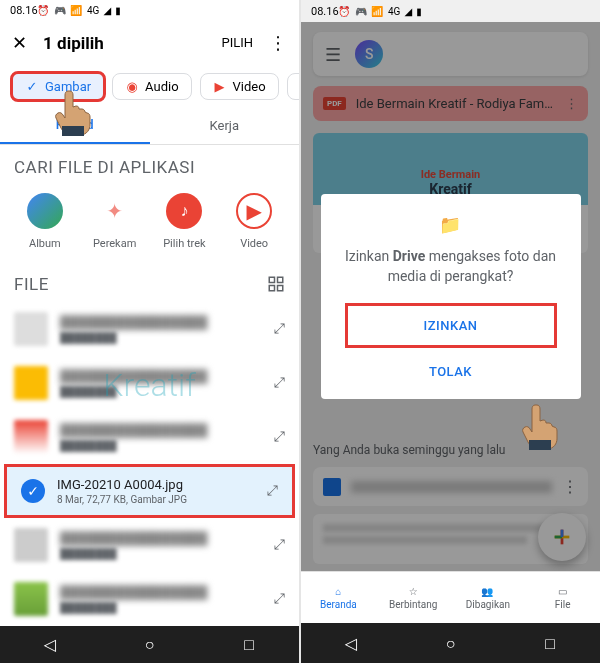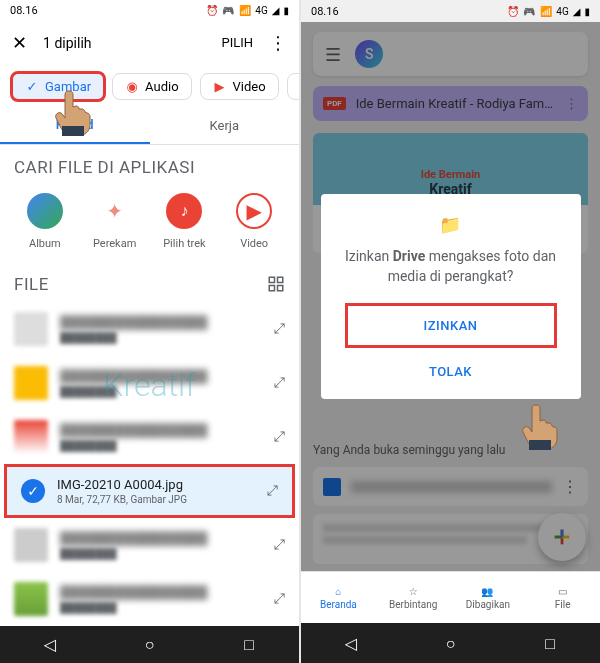--- a/index.html
+++ b/index.html
@@ -1,21 +1,21 @@
 <!DOCTYPE html>
 <html><head>
 <meta charset="utf-8">
 <style>
 *{margin:0;padding:0;box-sizing:border-box;font-family:Roboto,-apple-system,sans-serif}
 body{background:#e5e5e5;display:flex;gap:2px;width:600px;height:663px;overflow:hidden}
 .phone{width:299px;height:663px;background:#fff;display:flex;flex-direction:column;position:relative}
-.status-bar{height:22px;background:#fff;display:flex;align-items:center;justify-content:space-between;padding:0 10px;font-size:11px;color:#000}
+.status-bar{height:22px;background:#fff;display:flex;align-items:center;padding:0 10px;font-size:11px;color:#000}
 .status-icons{display:flex;gap:4px;align-items:center;font-size:10px}
 .header{height:48px;display:flex;align-items:center;padding:0 12px;gap:16px}
-.header-title{font-size:14px;font-weight:400;flex:1}
+.header-title{font-size:17px;font-weight:700;flex:1}
 .pilih-btn{font-size:13px;font-weight:400}
 .dots{font-size:18px}
 .chips{display:flex;gap:8px;padding:8px 12px;overflow:hidden}
 .chip{display:flex;align-items:center;gap:6px;padding:6px 12px;border:1px solid #dadce0;border-radius:8px;font-size:13px;white-space:nowrap}
 .chip.active{border-color:#1a73e8;color:#1a73e8;background:#e8f0fe}
 .chip.highlighted{border:3px solid #e53935;margin:-2px}
 .chip-icon{width:14px;height:14px;display:flex;align-items:center;justify-content:center}
 .tabs{display:flex;height:40px;border-bottom:1px solid #e0e0e0}
 .tab{flex:1;display:flex;align-items:center;justify-content:center;font-size:13px;color:#5f6368}
 .tab.active{color:#1a73e8;border-bottom:2px solid #1a73e8;font-weight:500}
@@ -38,21 +38,21 @@
 .file-meta.blurred{filter:blur(2px)}
 .expand-icon{color:#5f6368;font-size:14px}
 .nav-bar{height:40px;background:#1f1f1f;display:flex;align-items:center;justify-content:space-around;color:#fff;margin-top:auto}
 .nav-btn{width:20px;height:20px;display:flex;align-items:center;justify-content:center}
 
 .phone2{background:#f0f0f0}
 .search-bar{margin:10px 12px;height:44px;background:#fff;border-radius:8px;display:flex;align-items:center;padding:0 12px;gap:14px;box-shadow:0 1px 3px rgba(0,0,0,.1)}
 .search-text{flex:1;font-size:14px;color:#5f6368}
 .avatar{width:28px;height:28px;border-radius:50%;background:linear-gradient(135deg,#7b4dff,#3dd5e3);display:flex;align-items:center;justify-content:center;color:#fff;font-size:14px;font-weight:500}
 .drive-content{padding:0 12px;flex:1;position:relative;overflow:hidden}
-.drive-card{background:#c4b5fd;border-radius:8px;padding:10px;margin-bottom:12px;display:flex;align-items:center;gap:10px;font-size:13px;color:#3c4043}
+.drive-card{background:#fca5a5;border-radius:8px;padding:10px;margin-bottom:12px;display:flex;align-items:center;gap:10px;font-size:13px;color:#3c4043}
 .pdf-badge{background:#ea4335;color:#fff;font-size:8px;padding:2px 4px;border-radius:2px;font-weight:bold}
 .illustration{height:120px;background:linear-gradient(#7fd3e8 0%,#7fd3e8 60%,#fff 60%);border-radius:6px;position:relative;overflow:hidden;margin-top:8px}
 .dialog-overlay{position:absolute;top:0;left:0;right:0;bottom:0;background:rgba(0,0,0,.4);display:flex;align-items:center;justify-content:center}
 .dialog{background:#fff;border-radius:4px;width:260px;padding:20px 16px 8px;text-align:center}
 .dialog-icon{color:#1a73e8;font-size:18px;margin-bottom:12px}
 .dialog-text{font-size:14px;color:#5f6368;line-height:1.4;margin-bottom:16px}
 .dialog-btn{padding:12px;font-size:13px;font-weight:500;color:#1a73e8;letter-spacing:.5px}
 .dialog-btn.primary{border:3px solid #e53935;margin:0 8px 4px}
 .recent-label{font-size:12px;color:#5f6368;padding:10px 0}
 .doc-card{background:#fff;border-radius:8px;padding:10px;display:flex;align-items:center;gap:10px}

